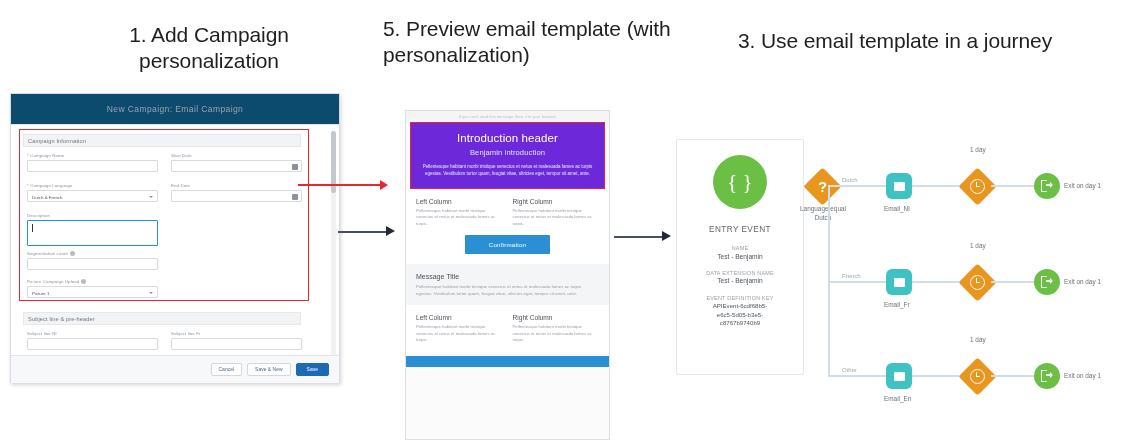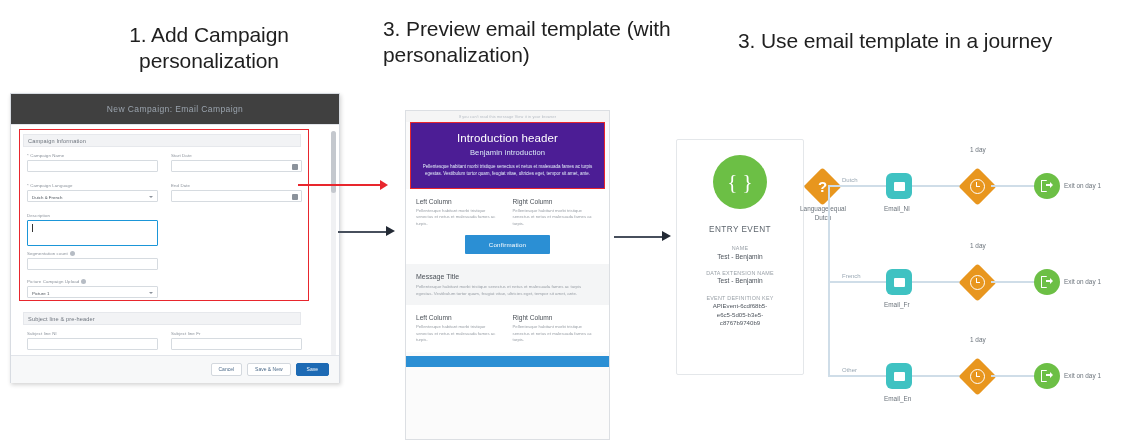--- a/index.html
+++ b/index.html
@@ -32,21 +32,21 @@
   #panel-form{
     left:10px;top:93px;width:330px;height:290px;
     background:#fdfdfd;
     border:1px solid #d8dce2;
     box-shadow:1px 2px 4px rgba(0,0,0,.17);
     box-sizing:border-box;
   }
   .form-header{
     height:30px;border-bottom:1px solid #e2e5ea;
     display:flex;align-items:center;justify-content:center;
-    background:#404040;
+    background:#0c4a6e;
   }
   .form-header-text{
     font-size:8.5px;color:#9aa3ad;letter-spacing:.4px;
   }
   .form-body{position:relative;height:258px;background:#ffffff;}
   .scroll-track{
     position:absolute;right:3px;top:6px;width:5px;height:225px;
     background:#f0f1f3;border-radius:3px;
   }
   .scroll-thumb{
@@ -106,21 +106,21 @@
     box-sizing:border-box;
     overflow:hidden;
   }
   .em-prebar{
     height:11px;background:#f5f5f5;display:flex;align-items:center;justify-content:center;
   }
   .em-prebar-text{font-size:3.8px;color:#b6bcc4;letter-spacing:.15px;}
   .em-hero-wrap{position:relative;padding:0 4px;}
   .em-hero-outline{border:1.4px solid #e8262d;box-sizing:border-box;}
   .em-hero{
-    background:#4c1d95;color:#fff;text-align:center;
+    background:#6d28d9;color:#fff;text-align:center;
     padding:9px 10px 11px;
   }
   .em-hero h1{margin:0 0 4px;font-size:11.5px;font-weight:normal;letter-spacing:.1px;}
   .em-hero h2{margin:0 0 6px;font-size:7.6px;font-weight:normal;color:#dcecf8;letter-spacing:.1px;}
   .em-hero p{margin:0;font-size:4.5px;line-height:7px;color:#e4f0fa;}
   .em-sec{padding:9px 10px 8px;background:#fff;}
   .em-sec.grey{background:#f4f5f6;}
   .em-cols{display:flex;gap:10px;}
   .em-col{flex:1;}
   .em-col h3{margin:0 0 3px;font-size:6.6px;font-weight:normal;color:#4b5158;}
@@ -210,21 +210,21 @@
     border-top:5.5px solid transparent;border-bottom:5.5px solid transparent;
     border-left:9px solid #232a35;
   }
 </style>
 </head>
 <body>
 
 <div class="stage">
 
   <div class="step-title" id="step1-title">1. Add Campaign personalization</div>
-  <div class="step-title" id="step2-title">3. Preview email template (with personalization)</div>
+  <div class="step-title" id="step2-title">5. Preview email template (with personalization)</div>
   <div class="step-title" id="step3-title">3. Use email template in a journey</div>
 
   <div class="abs" id="panel-form">
 
     <div class="form-header">
       <span class="form-header-text">New Campaign: Email Campaign</span>
     </div>
 
     <div class="form-body">
 

